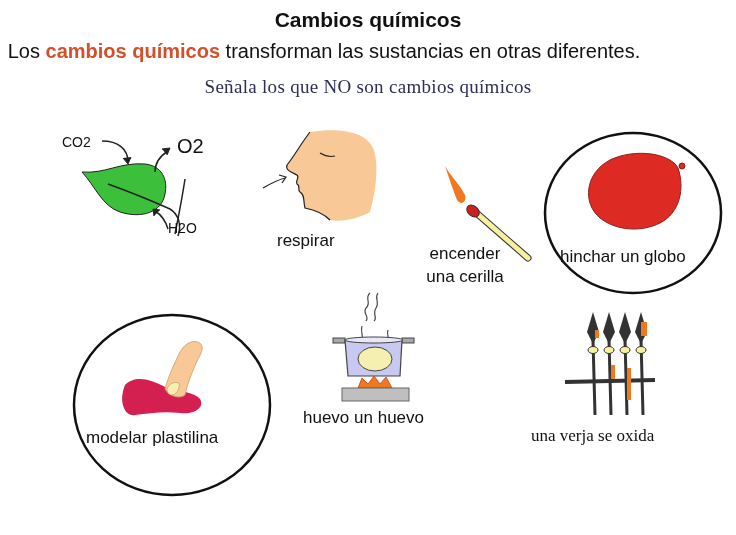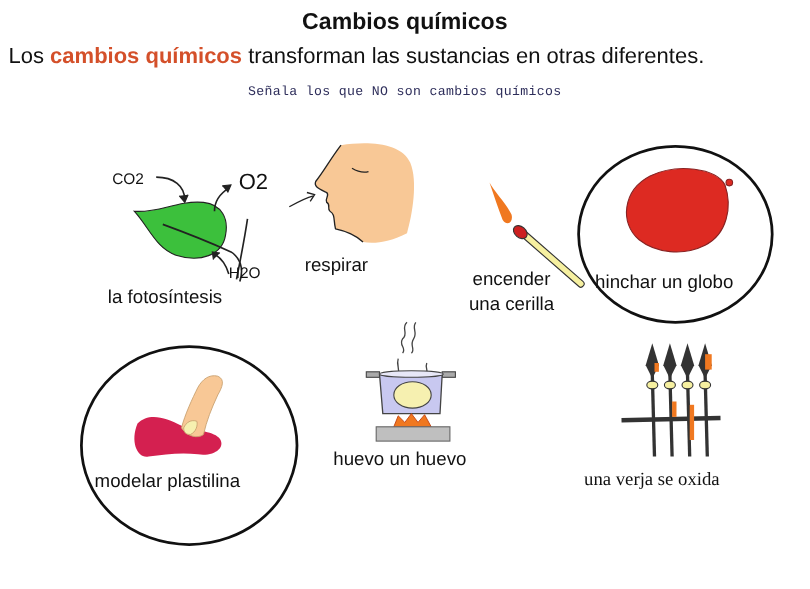--- a/index.html
+++ b/index.html
@@ -1,48 +1,47 @@
 <!DOCTYPE html>
 <html><head>
 <meta charset="utf-8">
 <style>
   html, body { margin:0; padding:0; background:#ffffff; }
   body { width:736px; height:535px; position:relative; overflow:hidden; font-family:"Liberation Sans", sans-serif; color:#111; }
   .abs { position:absolute; }
   .title { left:0; width:736px; top:8px; text-align:center; font-weight:bold; font-size:21px; color:#111; }
   .subtitle { left:0; width:648px; top:40px; text-align:center; font-size:20px; color:#111; white-space:nowrap; }
   .subtitle .hl { color:#d4502a; font-weight:bold; }
-  .instruction { left:0; width:736px; top:76px; text-align:center; font-family:Liberation Mono, monospace; font-size:12px; color:#2d2d5a; letter-spacing:0.3px; }
+  .instruction { left:0; width:736px; top:76px; text-align:center; font-family:Liberation Serif, serif; font-size:19px; color:#2d2d5a; letter-spacing:0.3px; }
   .label { font-size:17px; color:#111; white-space:nowrap; }
   .center { text-align:center; }
   svg { position:absolute; overflow:visible; }
 </style>
 </head>
 <body>
 
 <div class="abs title">Cambios químicos</div>
 <div class="abs subtitle"><span>Los </span><span class="hl">cambios químicos</span><span> transforman las sustancias en otras diferentes.</span></div>
 <div class="abs instruction">Señala los que NO son cambios químicos</div>
 
-<div class="abs" style="left:50px;top:144px;width:190px;height:140px;margin-left:40px;">
+<div class="abs" style="left:50px;top:124px;width:190px;height:140px;">
   <svg width="190" height="140" style="left:0;top:0">
     <path d="M32,48 C55,50 70,38 95,40 C112,42 118,55 115,70 C112,88 92,95 70,88 C52,82 45,62 32,48 Z" fill="#3cc03c" stroke="#222" stroke-width="1"></path>
     <path d="M58,60 C80,68 100,76 120,85 C128,90 132,100 128,112" fill="none" stroke="#222" stroke-width="1.5"></path>
     <path d="M135,55 C132,75 128,95 125,110" fill="none" stroke="#222" stroke-width="1.5"></path>
     <path d="M52,17 C68,17 78,25 78,38" fill="none" stroke="#222" stroke-width="1.5"></path>
     <path d="M73,34 L78,40 L81,33" fill="#222" stroke="#222" stroke-width="1"></path>
     <path d="M105,48 C105,38 110,32 118,27" fill="none" stroke="#222" stroke-width="1.5"></path>
     <path d="M112,25 L120,24 L117,31" fill="#222" stroke="#222" stroke-width="1"></path>
     <path d="M118,105 C115,95 110,90 105,87" fill="none" stroke="#222" stroke-width="1.5"></path>
     <path d="M104,92 L103,85 L110,86" fill="#222" stroke="#222" stroke-width="1"></path>
   </svg>
   <div class="abs" style="left:12px;top:10px;font-size:14px;">CO2</div>
   <div class="abs" style="left:127px;top:11px;font-size:20px;">O2</div>
   <div class="abs" style="left:118px;top:96px;font-size:14px;">H2O</div>
-  <div class="abs label" style="left:8px;top:116px;">la fotosíntesis</div>
 </div>
 
 <div class="abs" style="left:255px;top:120px;width:140px;height:135px;">
   <svg width="140" height="135" style="left:0;top:0">
     <path d="M55,12 C80,8 110,10 118,28 C125,45 120,75 115,92 C100,100 85,102 75,100 C70,95 60,90 50,88 C48,80 50,75 45,72 C42,70 46,66 42,64 C40,60 45,58 42,55 C36,52 30,50 32,45 C40,35 45,25 55,12 Z" fill="#f8c896"></path>
     <path d="M55,12 C45,25 40,35 32,45 C30,50 36,52 42,55 C45,58 40,60 42,64 C46,66 42,70 45,72 C50,75 48,80 50,88 C60,90 70,95 75,100" fill="none" stroke="#222" stroke-width="1.2"></path>
     <path d="M65,33 C70,36 76,37 80,36" fill="none" stroke="#222" stroke-width="1.2"></path>
     <path d="M8,68 C15,64 22,60 30,58" fill="none" stroke="#222" stroke-width="1.2"></path>
     <path d="M24,55 L31,57 L27,63" fill="none" stroke="#222" stroke-width="1.2"></path>
   </svg>
@@ -53,21 +52,21 @@
   <svg width="120" height="130" style="left:0;top:0">
     <path d="M30,6 C35,15 45,25 50,35 C52,42 46,46 42,40 C38,30 34,18 30,6 Z" fill="#f07820"></path>
     <line x1="58" y1="50" x2="113" y2="98" stroke="#333" stroke-width="7" stroke-linecap="round"></line>
     <line x1="58" y1="50" x2="113" y2="98" stroke="#f6f0a0" stroke-width="5" stroke-linecap="round"></line>
     <ellipse cx="58" cy="51" rx="7" ry="5" transform="rotate(40 58 51)" fill="#cc2020" stroke="#333" stroke-width="1"></ellipse>
   </svg>
   <div class="abs label center" style="left:0;width:100px;top:107px;">una cerilla</div>
   <div class="abs label center" style="left:0;width:100px;top:84px;">encender</div>
 </div>
 
-<div class="abs" style="left:521px;top:128px;width:190px;height:170px;">
+<div class="abs" style="left:540px;top:128px;width:190px;height:170px;">
   <svg width="190" height="170" style="left:0;top:0">
     <ellipse cx="93" cy="85" rx="88" ry="80" fill="none" stroke="#111" stroke-width="2.5"></ellipse>
   </svg>
   <svg width="190" height="170" style="left:0;top:0">
     <path d="M70,32 C95,20 130,25 138,40 C145,60 140,85 120,95 C100,105 75,102 60,90 C42,75 45,45 70,32 Z" fill="#dd2a22" stroke="#882222" stroke-width="1"></path>
     <circle cx="142" cy="38" r="3" fill="#dd2a22" stroke="#882222" stroke-width="1"></circle>
   </svg>
   <div class="abs label" style="left:20px;top:119px;">hinchar un globo</div>
 </div>
 

